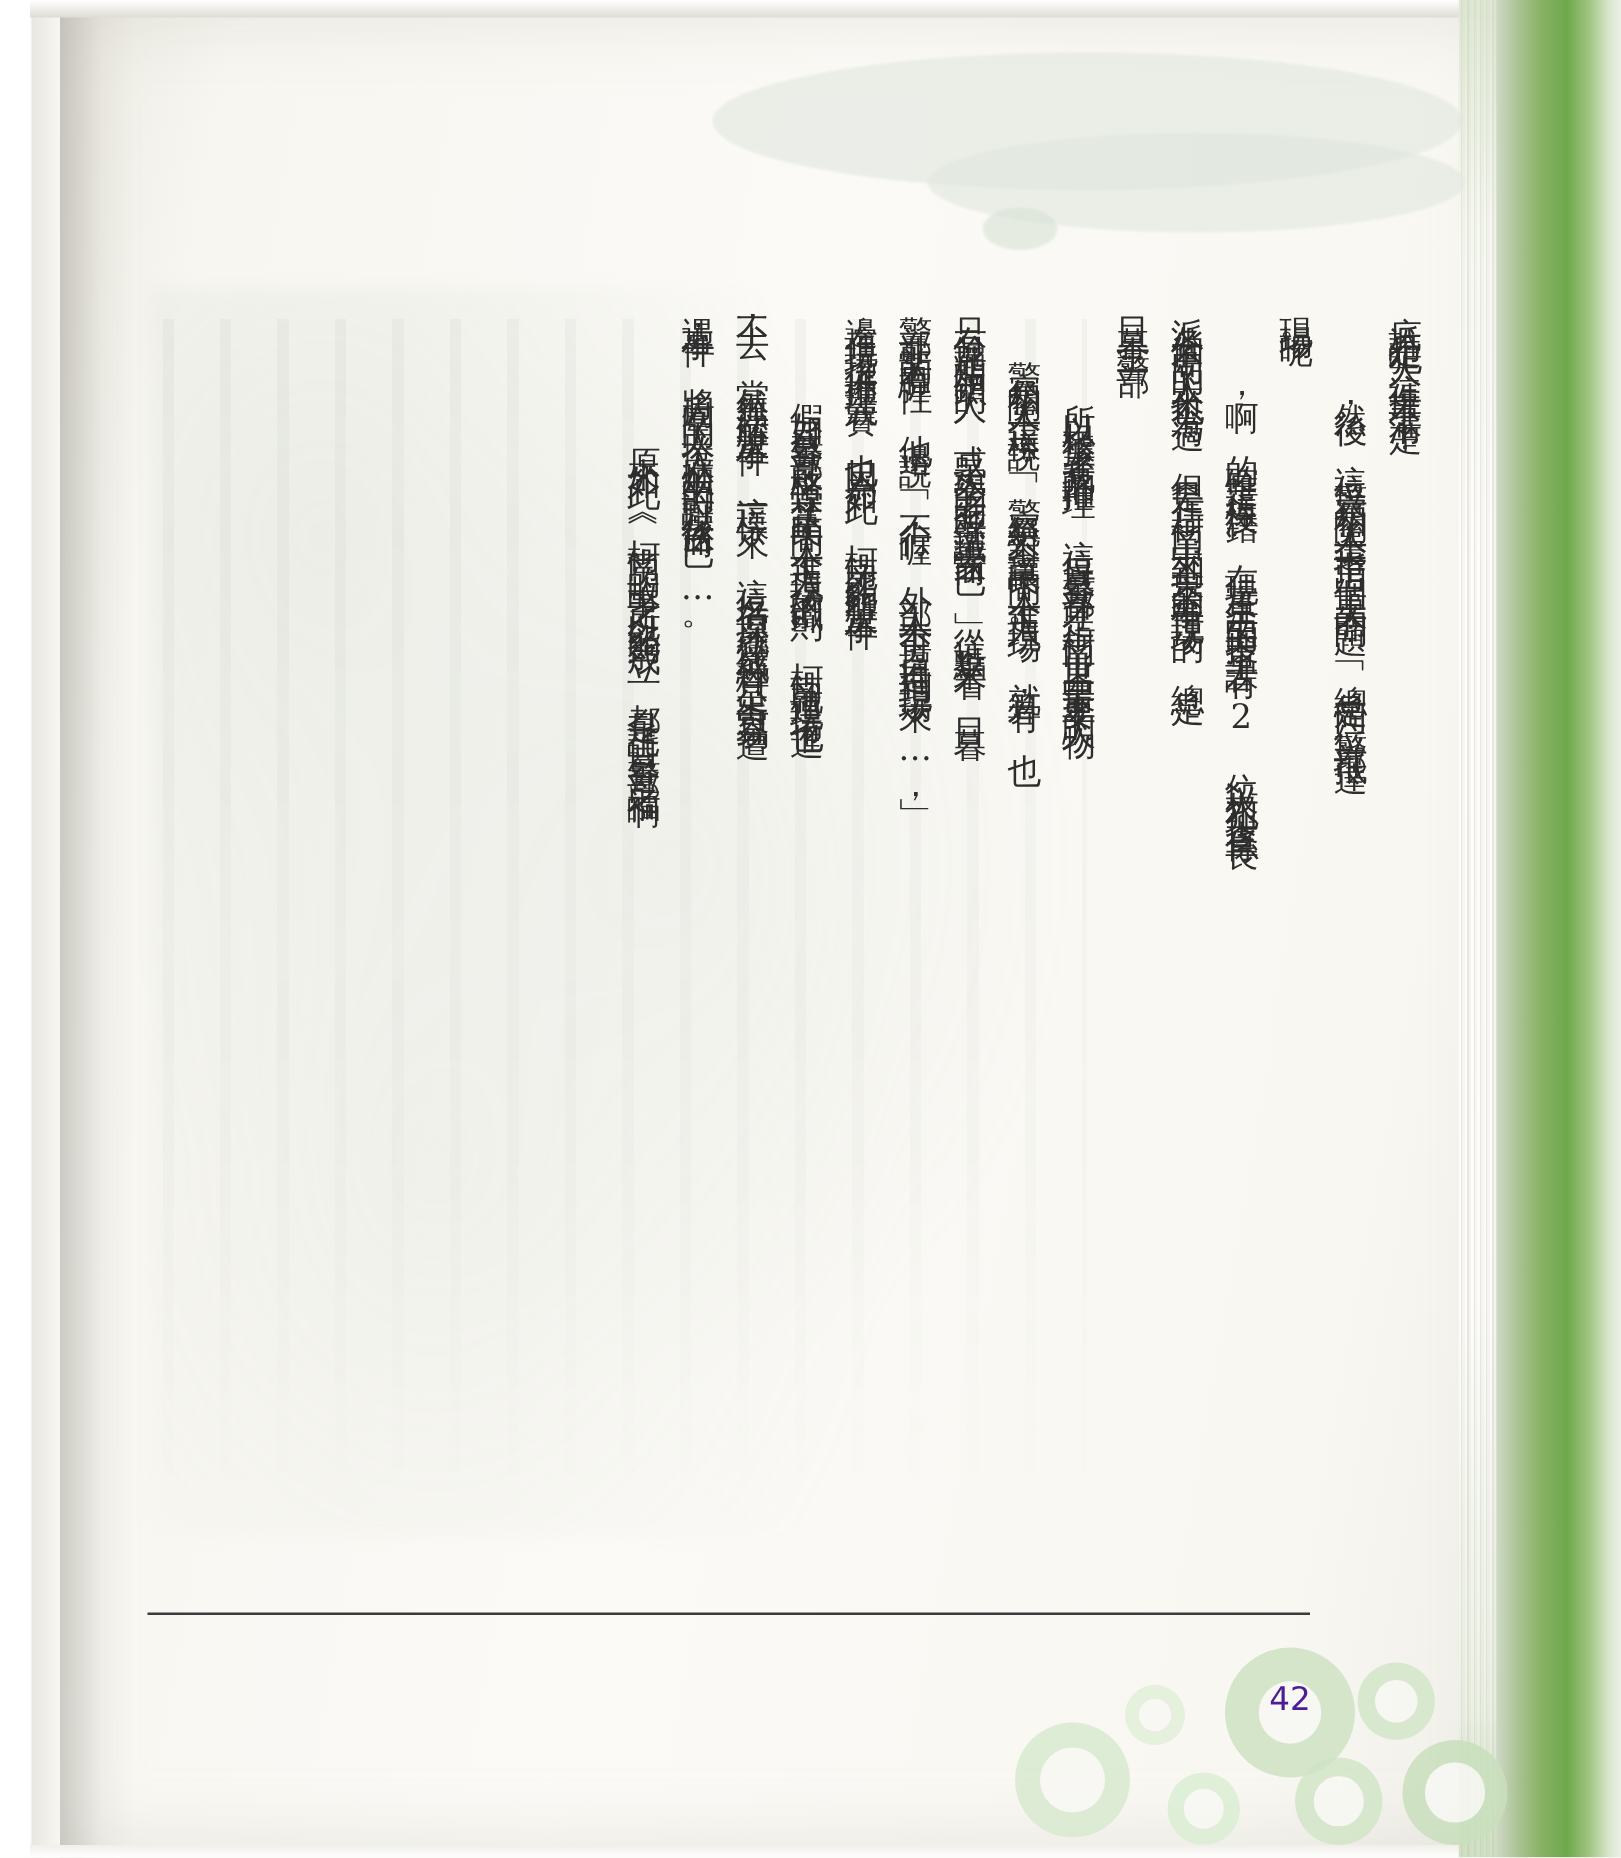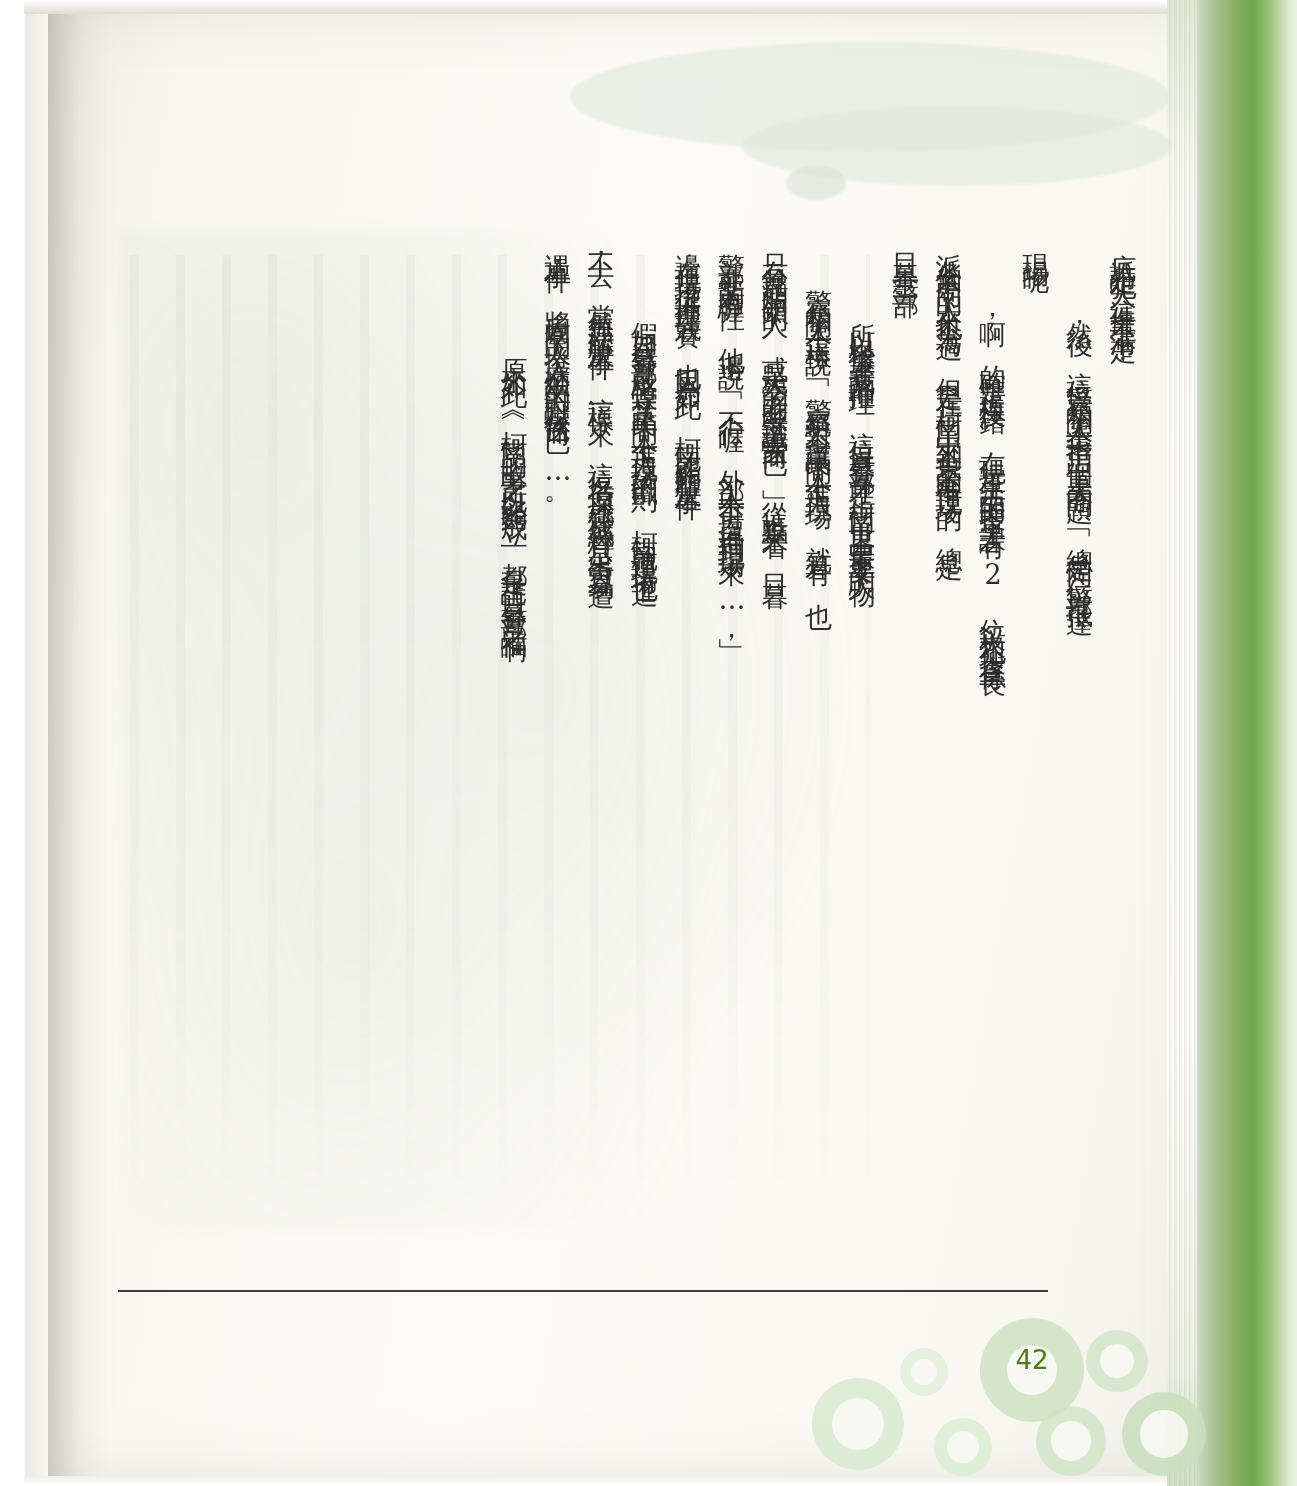--- a/index.html
+++ b/index.html
@@ -147,21 +147,21 @@
     width: 930px; height: 2px;
     background: #3b3b3b;
   }
   .page-no {
     position: absolute;
     left: 1004px; top: 1333px;
     width: 56px; height: 54px;
     display: flex; align-items: center; justify-content: center;
     font-family: "DejaVu Sans", "Liberation Sans", sans-serif;
     font-size: 26px;
-    color: #4d7c0f;
+    color: #4c1d95;
     z-index: 3;
   }
   .gear {
     position: absolute;
     border-radius: 50%;
     background: #cfe3c4;
     opacity: .85;
   }
   .gear::before {
     content: "";

